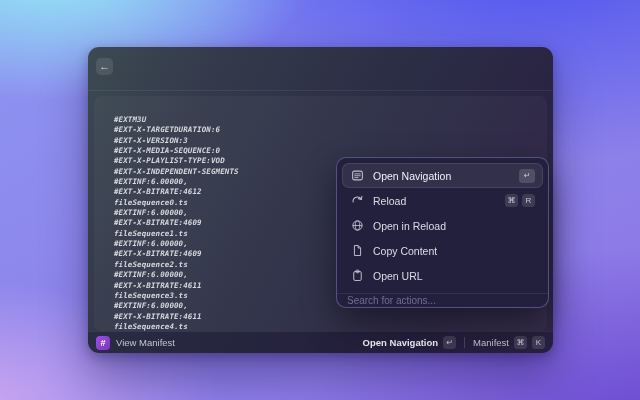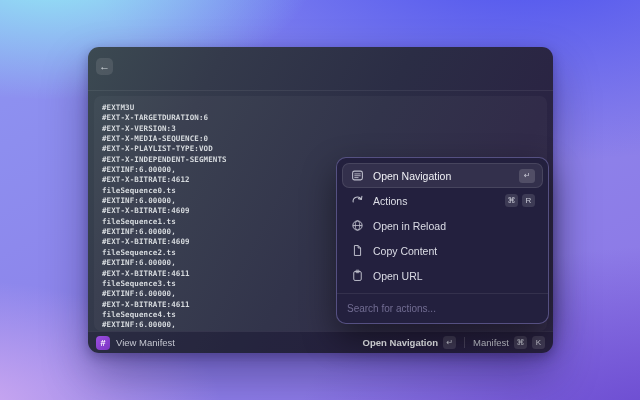--- a/index.html
+++ b/index.html
@@ -39,24 +39,24 @@
     color: #d4dade; font-size: 11px; line-height: 1; padding: 0;
     display: flex; align-items: center; justify-content: center; cursor: pointer;
   }
 
   
   .content-panel {
     position: absolute; left: 6px; right: 6px; top: 49px; bottom: 22px;
     border-radius: 7px; background: rgba(255,255,255,0.035); overflow: hidden;
   }
   .manifest {
-    margin: 0; padding: 7px 8px;
+    margin: 12px; padding: 7px 8px;
     font-family: "DejaVu Sans Mono", monospace;
     font-size: 7.5px; line-height: 10.35px; font-weight: 600;
-    color: #d6dade; letter-spacing: 0.1px; white-space: pre;
+    color: #d6dade; letter-spacing: 0.1px; white-space: pre; font-style: italic;
   }
 
   
   .bottombar {
     position: absolute; left: 0; right: 0; bottom: 0; height: 22px;
     border-top: 1px solid rgba(255,255,255,0.07);
     background: rgba(22,17,45,0.30);
     border-radius: 0 0 11px 11px;
     display: flex; align-items: center; padding: 0 8px; gap: 6px;
   }
@@ -97,21 +97,21 @@
     background: rgba(255,255,255,0.075);
     box-shadow: inset 0 0 0 1px rgba(255,255,255,0.10);
     color: #f1f1f6;
   }
   .mi-icon { width: 14px; height: 14px; color: #bfc0cd; display: flex; align-items: center; justify-content: center; flex: 0 0 auto; }
   .mi-icon svg { width: 13px; height: 13px; display: block; }
   .mi-label { font-size: 10.5px; }
   .mi-keys { margin-left: auto; display: flex; gap: 4px; }
   .menu-item.selected .key { background: rgba(255,255,255,0.15); min-width: 16px; height: 14px; }
   .menu-search {
-    height: 30px; border-top: 1px solid rgba(255,255,255,0.08);
+    height: 14px; border-top: 1px solid rgba(255,255,255,0.08);
     display: flex; align-items: center; padding: 2px 4px;
   }
   .menu-search input {
     background: transparent; border: none; outline: none; width: 100%;
     color: #e2e2ea; font-size: 10px; padding: 0 6px; caret-color: #e2e2ea;
     font-family: "Liberation Sans", sans-serif;
   }
   .menu-search input::placeholder { color: #716c92; }
 </style>
 </head>
@@ -166,21 +166,21 @@
             <kbd class="key">↵</kbd>
           </span>
         </div>
         <div class="menu-item">
           <span class="mi-icon">
             <svg viewBox="0 0 16 16">
               <path d="M2.6 9.8a5.4 5.4 0 0 1 10-3.4" fill="none" stroke="currentColor" stroke-width="1.3" stroke-linecap="round"></path>
               <path d="M13.4 2.8l-0.6 3.8-3.7-0.9" fill="none" stroke="currentColor" stroke-width="1.3" stroke-linecap="round" stroke-linejoin="round"></path>
             </svg>
           </span>
-          <span class="mi-label">Actions</span>
+          <span class="mi-label">Reload</span>
           <span class="mi-keys">
             <kbd class="key">⌘</kbd>
             <kbd class="key">R</kbd>
           </span>
         </div>
         <div class="menu-item">
           <span class="mi-icon">
             <svg viewBox="0 0 16 16">
               <circle cx="8" cy="8" r="5.7" fill="none" stroke="currentColor" stroke-width="1.2"></circle>
               <ellipse cx="8" cy="8" rx="2.7" ry="5.7" fill="none" stroke="currentColor" stroke-width="1.05"></ellipse>

